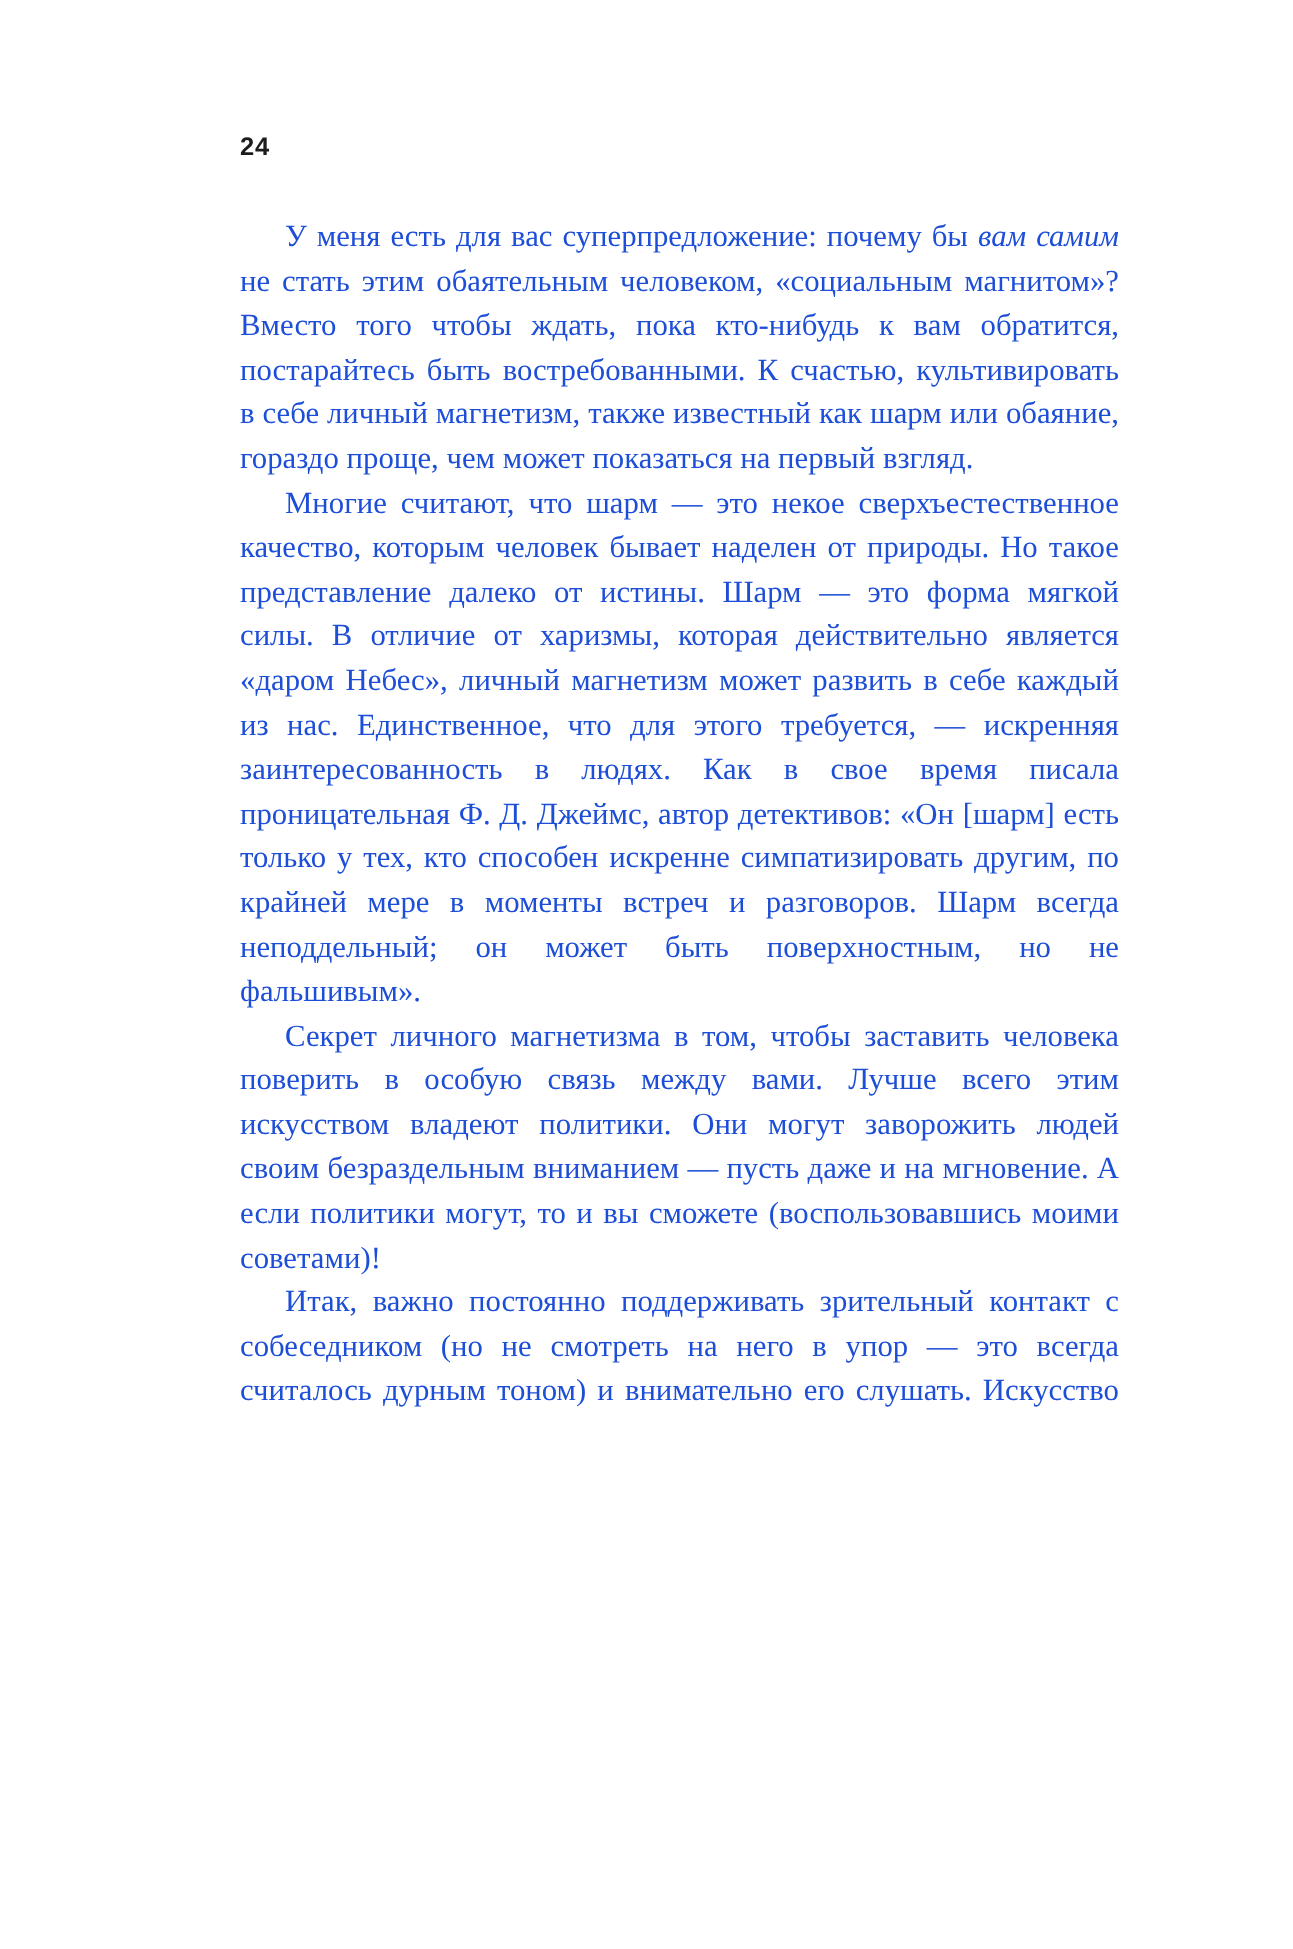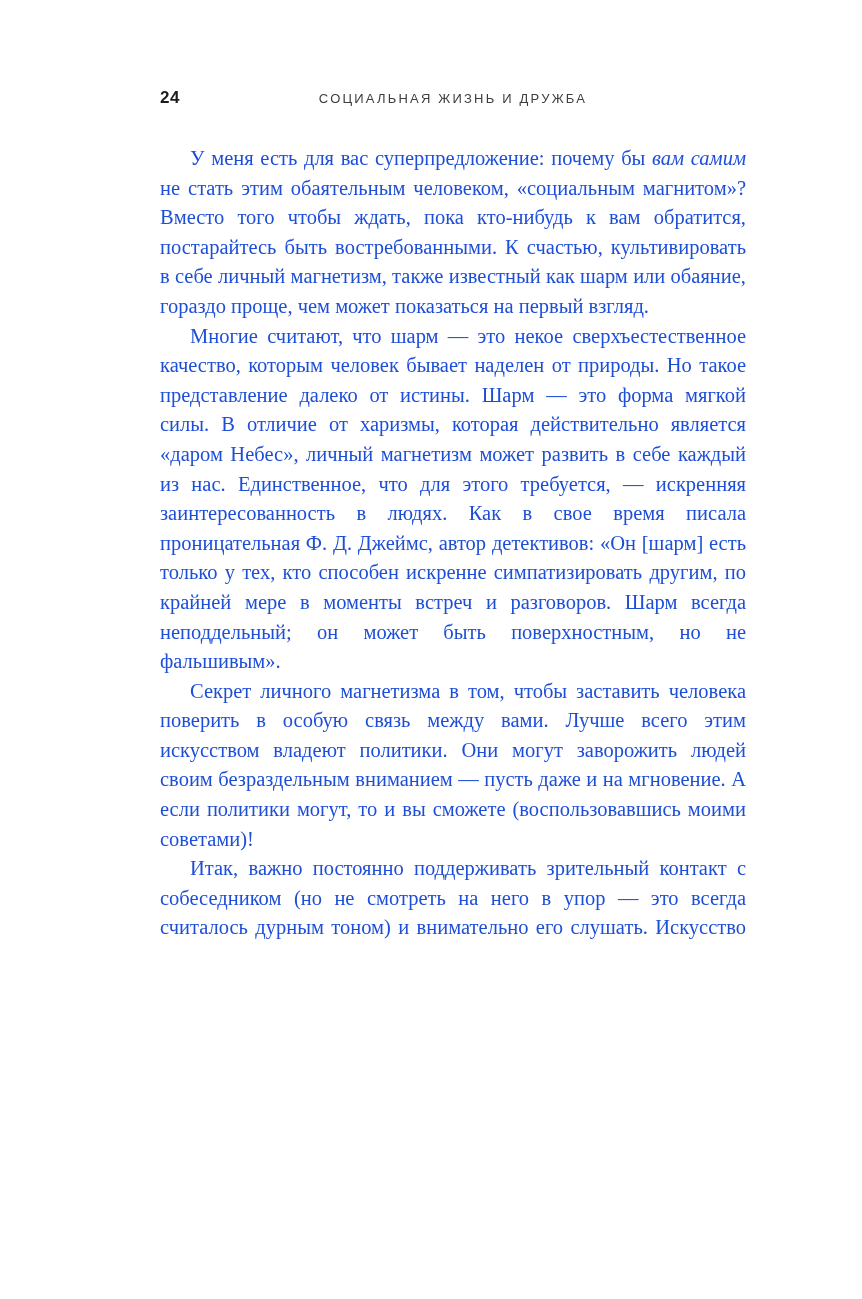--- a/index.html
+++ b/index.html
@@ -54,21 +54,20 @@
     .em {
       font-style: italic;
     }
   </style>
 </head>
 <body>
 
 <div class="sheet">
   <div class="running-header">
     <span class="folio">24</span>
-    <span class="running-head">СОЦИАЛЬНАЯ ЖИЗНЬ И ДРУЖБА</span>
   </div>
   <div class="body-text" id="body-text">
       <p class="para"><span>У меня есть для вас суперпредложение: почему бы </span><span class="em">вам самим</span><span> не стать этим обаятельным человеком, «социальным магнитом»? Вместо того чтобы ждать, пока кто-нибудь к вам обратится, постарайтесь быть востребованными. К счастью, культивировать в себе личный магнетизм, также известный как шарм или обаяние, гораздо проще, чем может показаться на первый взгляд.</span></p>
       <p class="para"><span>Многие считают, что шарм — это некое сверхъестественное качество, которым человек бывает наделен от природы. Но такое представление далеко от истины. Шарм — это форма мягкой силы. В отличие от харизмы, которая действительно является «даром Небес», личный магнетизм может развить в себе каждый из нас. Единственное, что для этого требуется, — искренняя заинтересованность в людях. Как в свое время писала проницательная Ф. Д. Джеймс, автор детективов: «Он [шарм] есть только у тех, кто способен искренне симпатизировать другим, по крайней мере в моменты встреч и разговоров. Шарм всегда неподдельный; он может быть поверхностным, но не фальшивым».</span></p>
       <p class="para"><span>Секрет личного магнетизма в том, чтобы заставить человека поверить в особую связь между вами. Лучше всего этим искусством владеют политики. Они могут заворожить людей своим безраздельным вниманием — пусть даже и на мгновение. А если политики могут, то и вы сможете (воспользовавшись моими советами)!</span></p>
       <p class="para"><span>Итак, важно постоянно поддерживать зрительный контакт с собеседником (но не смотреть на него в упор — это всегда считалось дурным тоном) и внимательно его слушать. Искусство ведения беседы заключается в том, чтобы 90% времени слушать и 10% говорить. Шарм, или личное обаяние, всегда включает в себя элемент неожиданности — именно поэтому его так сложно описать словами. Знаменитое высказывание одного из членов Верховного суда США относительно порнографии применимо и к шарму:</span></p>
     </div>
 </div>
 
 </body></html>

